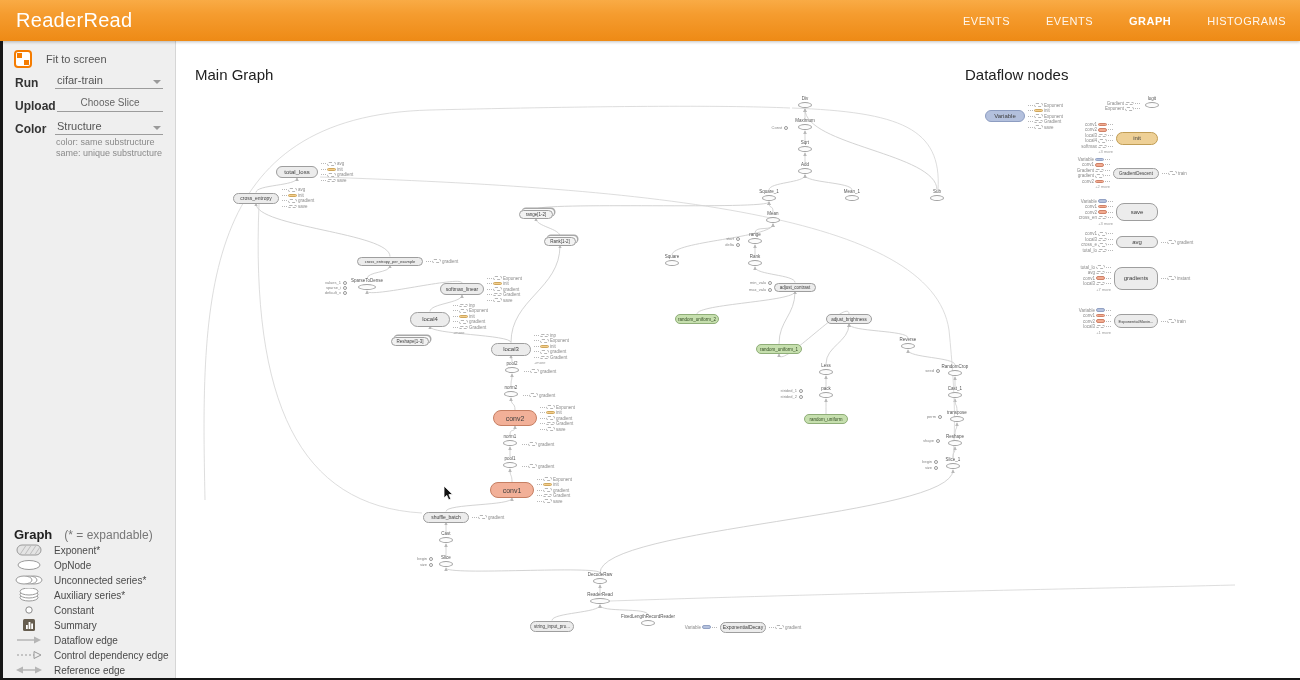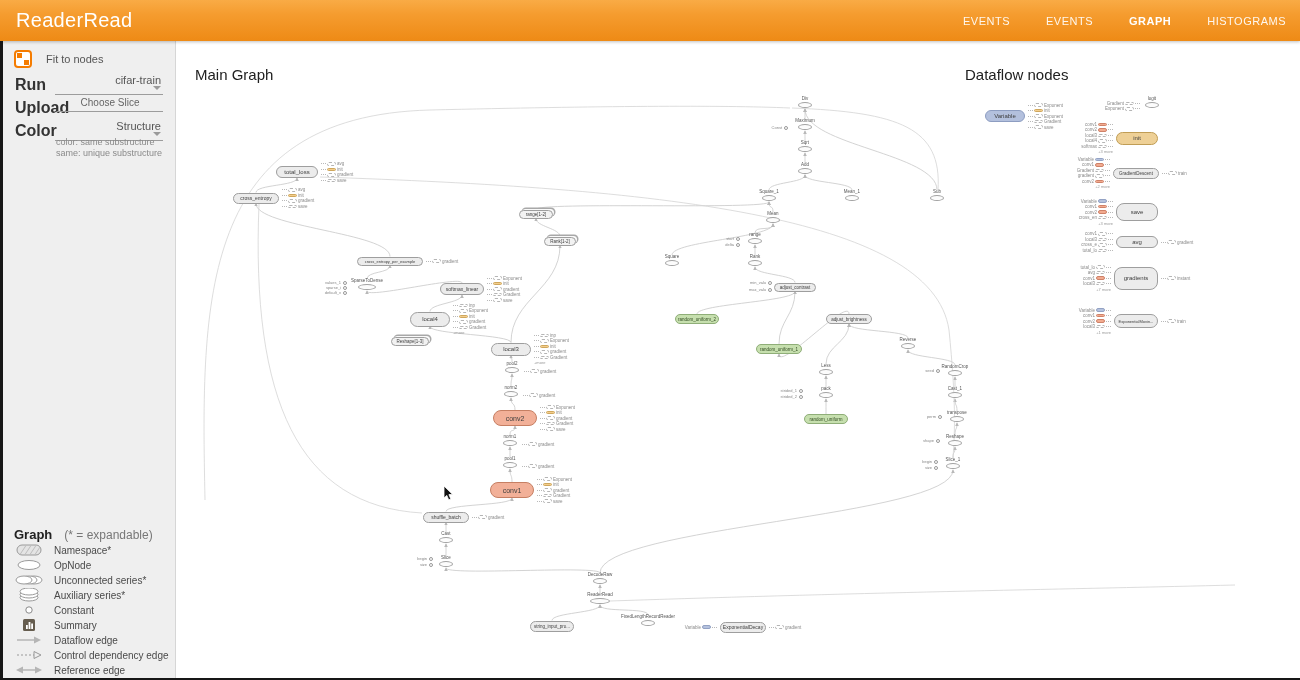--- a/index.html
+++ b/index.html
@@ -23,23 +23,23 @@
   
   #sidebar { position:absolute; left:0; top:41px; width:176px; height:639px; z-index:20;
     background:#efefef; border-right:1px solid #d6d6d6; color:#3c3c3c; }
   .side-row { position:absolute; left:0; width:176px; display:flex; align-items:center; }
   #fit-row { top:9px; left:14px; width:150px; gap:14px; }
   #fit-icon { width:18px; height:18px; border:2px solid #f57c00; border-radius:4px; position:relative; background:#fff; cursor:pointer; }
   #fit-icon i { position:absolute; width:5px; height:5px; background:#f57c00; }
   #fit-icon i.tl { left:1px; top:1px; }
   #fit-icon i.br { right:1px; bottom:1px; }
   .fit-label { font-size:11px; color:#555; }
-  .field-label { font-size:16px; font-weight:700; color:#333; }
+  .field-label { font-size:12px; font-weight:700; color:#333; }
   .underfield { border-bottom:1px solid #9c9c9c; font-size:11px; color:#555;
-    display:flex; align-items:flex-end; justify-content:space-between; padding:0 2px 2px 2px; cursor:pointer;flex-direction:column; }
+    display:flex; align-items:flex-end; justify-content:space-between; padding:0 2px 2px 2px; cursor:pointer; }
   .caret { width:0; height:0; border-left:4px solid transparent; border-right:4px solid transparent;
     border-top:4px solid #9a9a9a; margin-bottom:2px; }
   #run-row { top:33px; }
   #run-row .field-label { position:absolute; left:15px; top:2px; }
   #run-select { position:absolute; left:55px; top:0; width:108px; }
   #upload-row { top:56px; }
   #upload-row .field-label { position:absolute; left:15px; top:2px; }
   #upload-btn { position:absolute; left:57px; top:0; width:106px; border-bottom:1px solid #9c9c9c;
     font-size:10px; color:#666; text-align:center; padding-bottom:3px; cursor:pointer; }
   #color-row { top:79px; }
@@ -107,21 +107,21 @@
       <div class="nav-item">HISTOGRAMS</div>
     </div>
 </div>
 
 <div id="sidebar">
   <div class="side-row" id="fit-row">
     <div id="fit-icon">
         <i class="tl"></i>
         <i class="br"></i>
       </div>
-    <div class="fit-label">Fit to nodes</div>
+    <div class="fit-label">Fit to screen</div>
   </div>
   <div class="side-row" id="run-row">
     <span class="field-label">Run</span>
     <div class="underfield" id="run-select">
       <span>cifar-train</span>
       <span class="caret"></span>
     </div>
   </div>
   <div class="side-row" id="upload-row">
     <span class="field-label">Upload</span>
@@ -152,21 +152,21 @@
                 <clipPath id="nsclip">
                   <rect x="1" y="1" width="24" height="10" rx="5"></rect>
                 </clipPath>
               </defs>
               <rect x="1" y="1" width="24" height="10" rx="5" fill="#e4e4e4" stroke="#9a9a9a"></rect>
               <g clip-path="url(#nsclip)" stroke="#bdbdbd" stroke-width="1">
                 <path d="M3 12 L11 0 M8 12 L16 0 M13 12 L21 0 M18 12 L26 0"></path>
               </g>
             </svg>
           </span>
-          <span class="legend-label">Namespace*</span>
+          <span class="legend-label">Exponent*</span>
         </div>
         <div class="legend-item">
           <span class="legend-icon">
             <svg width="26" height="12">
               <ellipse cx="13" cy="6" rx="11" ry="4.5" fill="#fff" stroke="#9a9a9a"></ellipse>
             </svg>
           </span>
           <span class="legend-label">OpNode</span>
         </div>
         <div class="legend-item">

